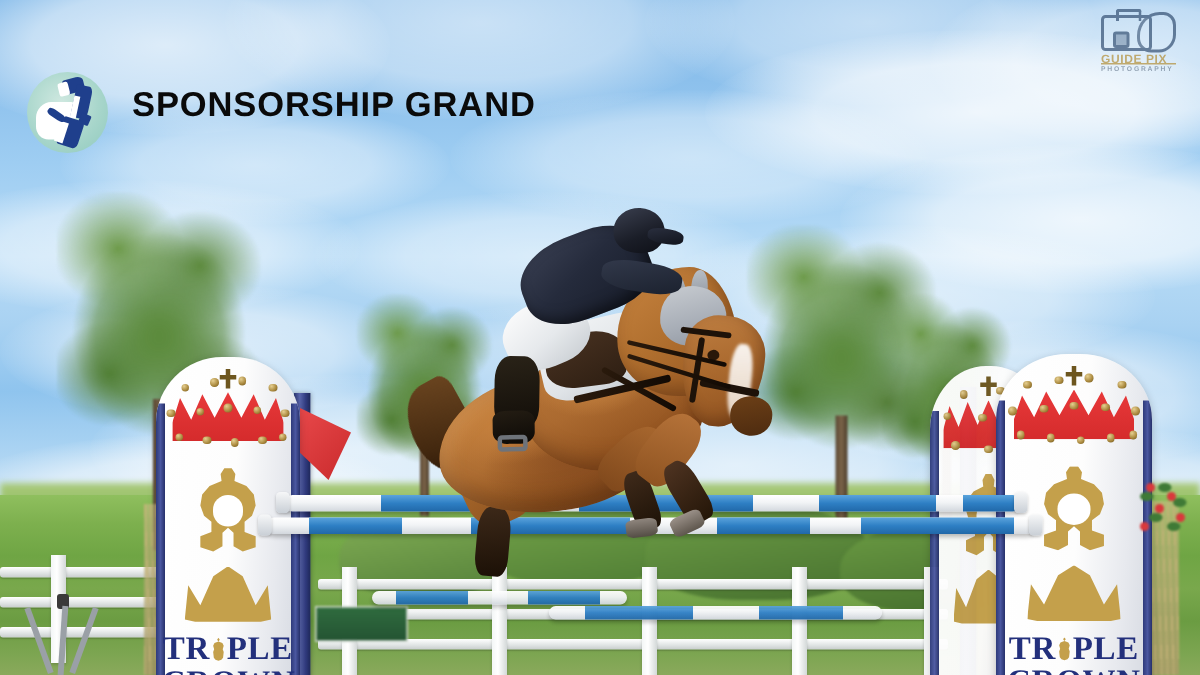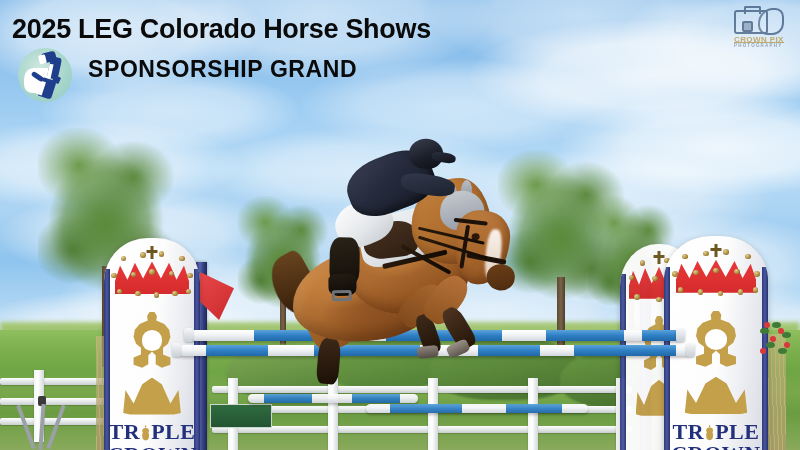--- a/index.html
+++ b/index.html
@@ -713,21 +713,20 @@
     <div class="hz rider-leg-upper"></div>
     <div class="hz rider-leg-lower"></div>
     <div class="hz rider-boot"></div>
     <div class="hz stirrup"></div>
     <div class="hz rider-torso"></div>
     <div class="hz rider-arm"></div>
     <div class="hz rider-head"></div>
     <div class="hz rider-helmet-brim"></div>
   </div>
 
-  <div class="title">2025 LEG Colorado Horse Shows</div>
   <div class="subtitle">SPONSORSHIP GRAND</div>
 
   <div class="leg-logo">
     <div class="disc"></div>
     <div class="shape">
       <div class="w" style="left:2%;top:34%;width:58%;height:56%;border-radius:42% 6% 10% 34%;"></div>
       <div class="b" style="left:44%;top:0%;width:34%;height:22%;border-radius:18% 30% 6% 10%;transform:rotate(-14deg);"></div>
       <div class="w" style="left:36%;top:6%;width:16%;height:20%;border-radius:20%;transform:rotate(-14deg);"></div>
       <div class="b" style="left:62%;top:10%;width:26%;height:48%;border-radius:8% 22% 26% 8%;transform:rotate(12deg);"></div>
       <div class="w" style="left:58%;top:26%;width:10%;height:34%;transform:rotate(12deg);"></div>
@@ -737,17 +736,17 @@
       <div class="b" style="left:18%;top:48%;width:30%;height:12%;border-radius:30%;transform:rotate(34deg);"></div>
     </div>
   </div>
 
   <div class="wm">
     <div class="hhead"></div>
     <div class="cam">
       <div class="lens"></div>
     </div>
     <div class="uline"></div>
-    <div class="brand">CROWN PIX</div>
+    <div class="brand">GUIDE PIX</div>
     <div class="sub">PHOTOGRAPHY</div>
   </div>
 
 </div>
 
 </body></html>

